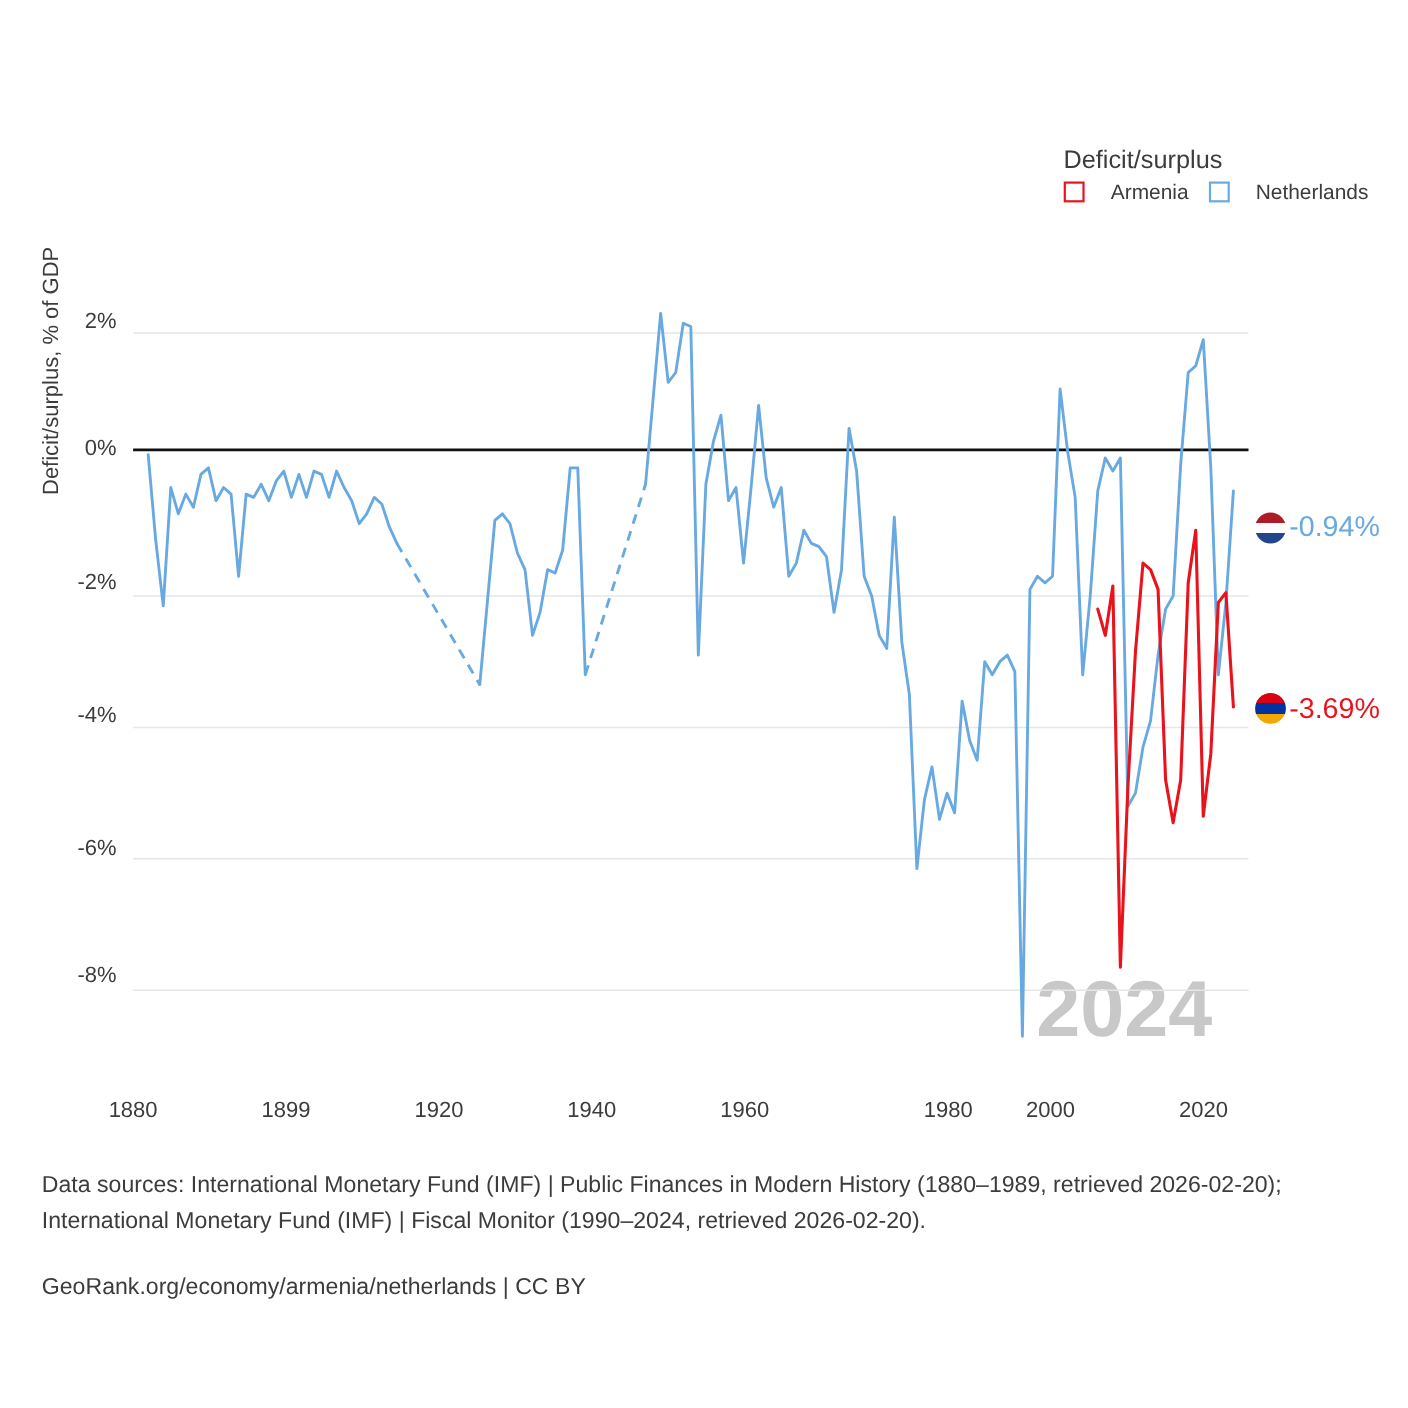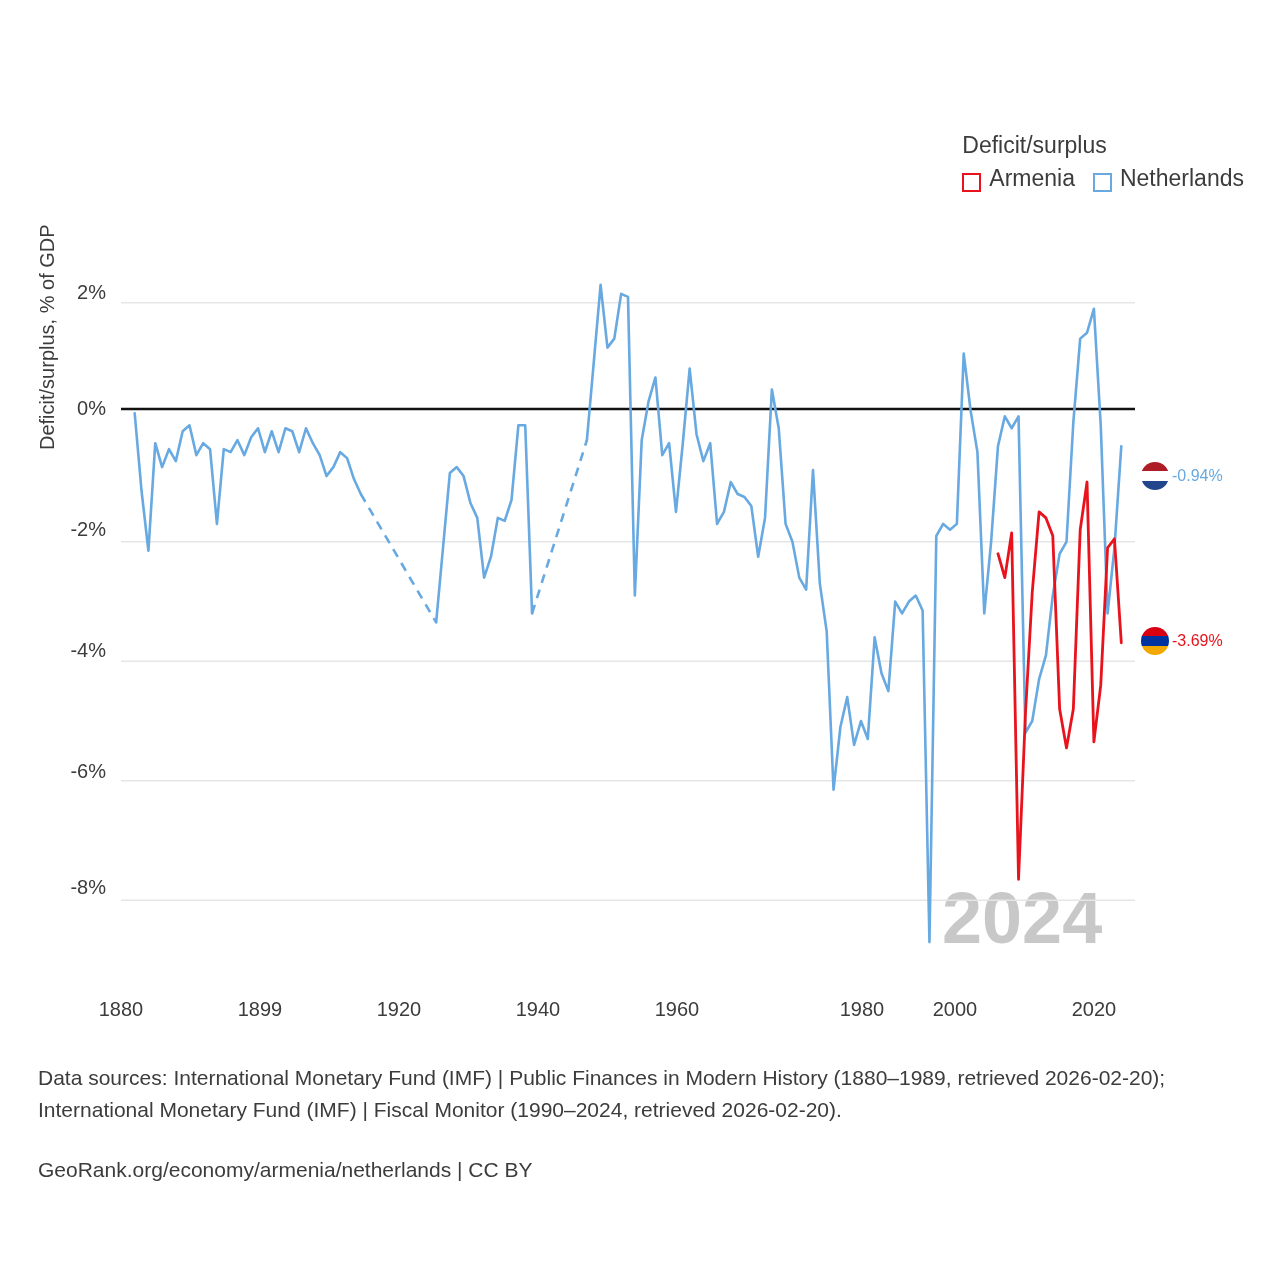--- a/index.html
+++ b/index.html
@@ -43,23 +43,23 @@
     text-align: left;
   }
   .legend-items {
     display: flex;
     flex-direction: row;
     align-items: center;
     gap: 18px;
   }
   .legend-item {
     display: flex;
-    align-items: flex-end;
-    gap: 8px;
-    font-size: 23px;
+    align-items: flex-start;
+    gap: 24px;
+    font-size: 19px;
     color: #3c3c3c;
   }
   .legend-swatch {
     width: 19px;
     height: 19px;
     border: 2.4px solid #000;
     background: #fff;
     box-sizing: border-box;
   }
   .plot {
@@ -95,21 +95,21 @@
   .bigyear {
     position: absolute;
     font-size: 72px;
     font-weight: bold;
     color: #c8c8c8;
     left: 942px;
     top: 877px;
   }
   .endlabel {
     position: absolute;
-    font-size: 16px;
+    font-size: 26px;
     white-space: nowrap;
   }
   .endlabel .txt {
     vertical-align: middle;
   }
   .flag {
     display: inline-block;
     width: 28px;
     height: 28px;
     border-radius: 50%;

